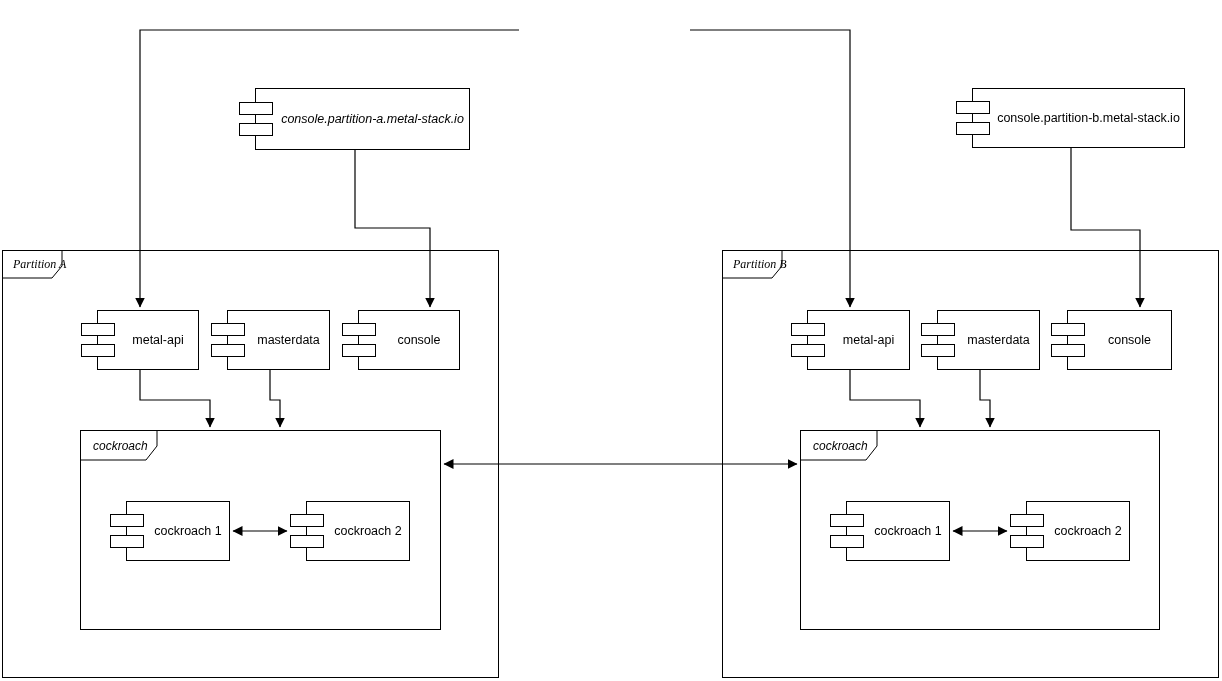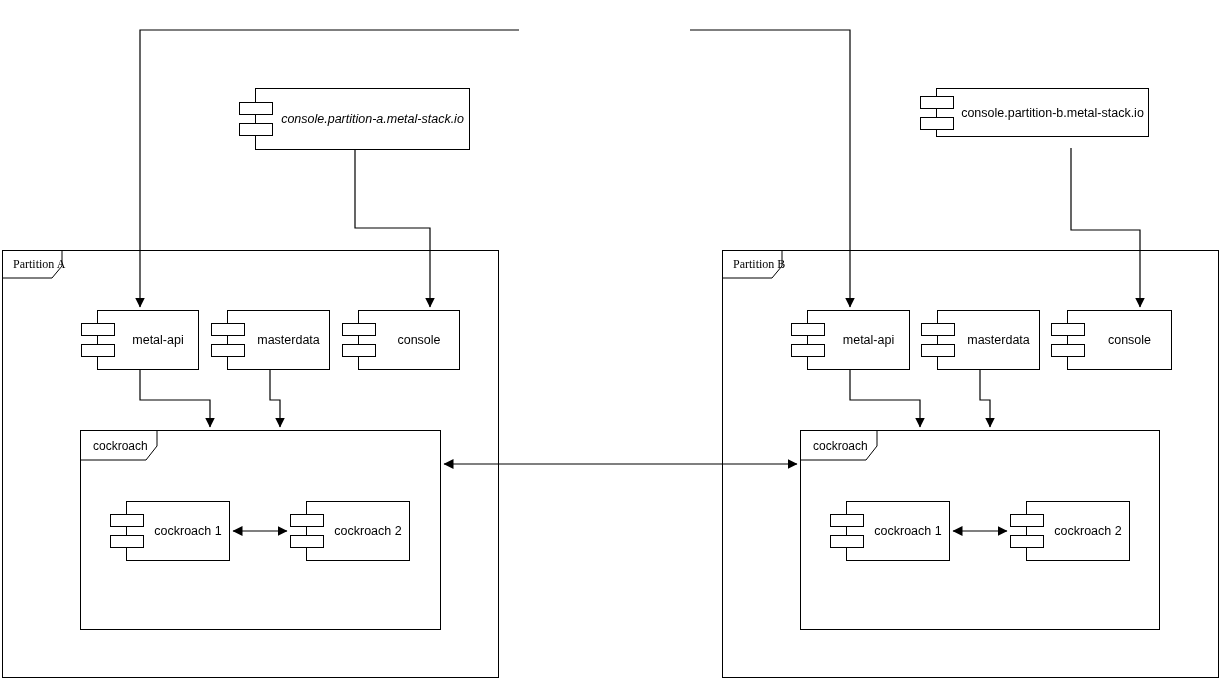--- a/index.html
+++ b/index.html
@@ -8,21 +8,21 @@
   
   .component{position:absolute;background:#fff;border:1px solid #000;box-sizing:border-box;
              display:flex;align-items:center;justify-content:center;}
   .clabel{font-size:12.5px;white-space:nowrap;padding-left:20px;}
   .cicon{position:absolute;left:-17px;top:50%;margin-top:-21px;width:34px;height:42px;}
   .cicon .bar{position:absolute;left:0;width:32px;height:11px;background:#fff;border:1px solid #000;}
   .cicon .bar.b1{top:4px;}
   .cicon .bar.b2{bottom:4px;}
   
   .frame{position:absolute;background:#fff;border:1px solid #000;box-sizing:border-box;}
-  .frame-label{position:absolute;font-size:12px;white-space:nowrap;line-height:1;}
+  .frame-label{position:absolute;font-size:12px;white-space:nowrap;line-height:1;font-style:italic;}
   .frame-label.serif{font-family:"Liberation Serif", serif;}
   
   svg.edges{position:absolute;left:0;top:0;pointer-events:none;}
   svg.edges path{fill:none;stroke:#000;stroke-width:1.2;}
   svg.edges path.tab{stroke-width:1;}
 </style>
 </head>
 <body>
 
 <div class="canvas">
@@ -40,21 +40,21 @@
 
 
   <div class="component" style="left:255px;top:88px;width:215px;height:62px;font-style:italic;">
     <span class="cicon">
         <i class="bar b1"></i>
         <i class="bar b2"></i>
       </span>
     <span class="clabel">console.partition-a.metal-stack.io</span>
   </div>
 
-  <div class="component" style="left:936px;top:88px;width:213px;height:49px;">
+  <div class="component" style="left:972px;top:88px;width:213px;height:60px;">
     <span class="cicon">
         <i class="bar b1"></i>
         <i class="bar b2"></i>
       </span>
     <span class="clabel">console.partition-b.metal-stack.io</span>
   </div>
 
   <div class="component" style="left:97px;top:310px;width:102px;height:60px;">
     <span class="cicon">
         <i class="bar b1"></i>

